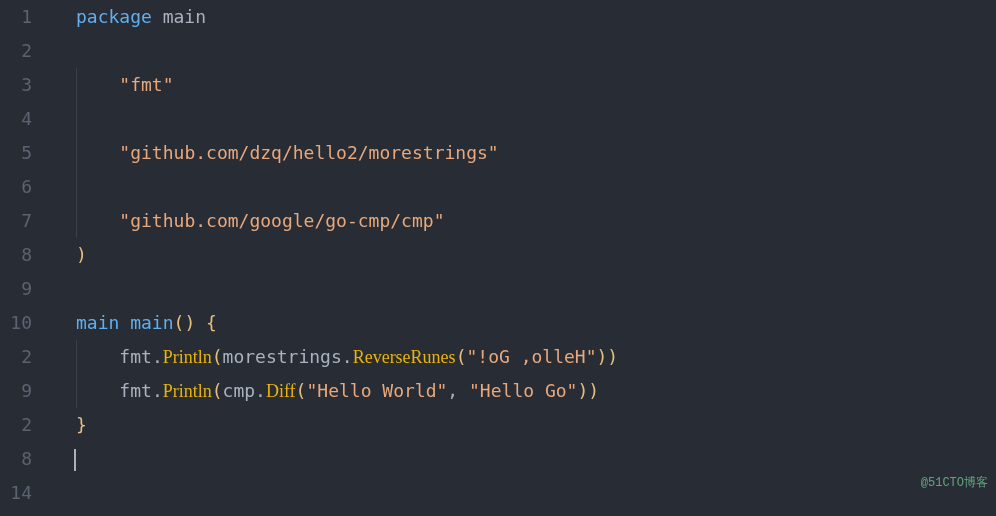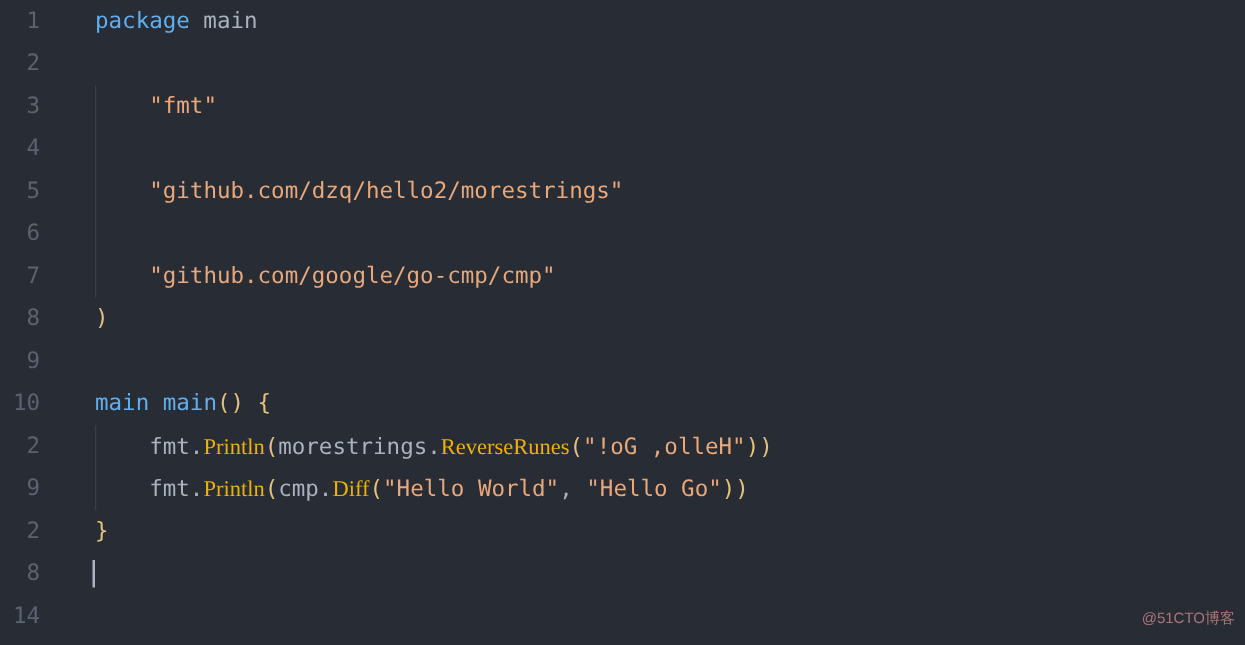--- a/index.html
+++ b/index.html
@@ -56,24 +56,24 @@
     .paren { color: #e5c07b; }
     .string { color: #e8a87c; }
     .func-name { color: #61afef; }
     .method { color: #eab308; font-family: Liberation Serif, serif; }
     .brace { color: #e5c07b; }
     .comma { color: #abb2bf; }
     .dot { color: #abb2bf; }
     .watermark {
       position: absolute;
       right: 8px;
-      bottom: 5px;
-      color: #fca5a5;
+      bottom: 16px;
+      color: #86efac;
       font-size: 12px;
-      font-family: Liberation Sans, sans-serif;
+      font-family: Liberation Mono, monospace;
       opacity: 0.6;
     }
     .cursor {
       display: inline-block;
       width: 2px;
       height: 22px;
       background: #abb2bf;
       vertical-align: middle;
       margin-left: -2px;
     }

